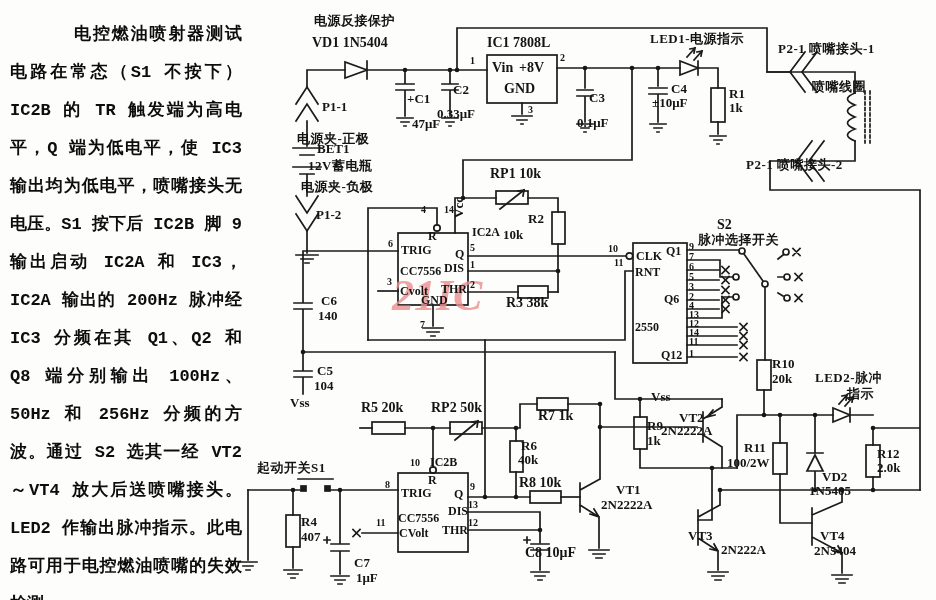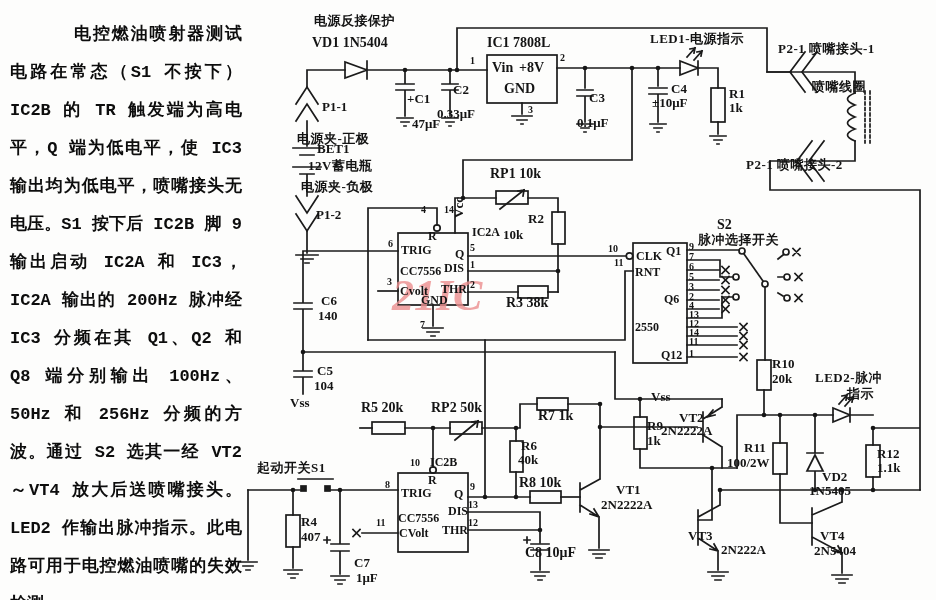--- a/index.html
+++ b/index.html
@@ -318,21 +318,21 @@
 <span class="lb" style="left:651px;top:390px;position:absolute">Vss</span>
 <span class="lb" style="left:647px;top:419px;position:absolute">R9</span>
 <span class="lb" style="left:647px;top:434px;position:absolute">1k</span>
 <span class="lb" style="left:679px;top:411px;position:absolute">VT2</span>
 <span class="lb" style="left:661px;top:424px;position:absolute">2N2222A</span>
 <span class="lb" style="left:744px;top:441px;position:absolute">R11</span>
 <span class="lb" style="left:727px;top:456px;position:absolute">100/2W</span>
 <span class="lb" style="left:822px;top:470px;position:absolute">VD2</span>
 <span class="lb" style="left:809px;top:484px;position:absolute">1N5405</span>
 <span class="lb" style="left:877px;top:447px;position:absolute">R12</span>
-<span class="lb" style="left:877px;top:461px;position:absolute">1.1k</span>
+<span class="lb" style="left:877px;top:461px;position:absolute">2.0k</span>
 <span class="lb" style="left:688px;top:529px;position:absolute">VT3</span>
 <span class="lb" style="left:721px;top:543px;position:absolute">2N222A</span>
 <span class="lb" style="left:820px;top:529px;position:absolute">VT4</span>
 <span class="lb" style="left:814px;top:544px;position:absolute">2N5404</span>
 <span class="lb cn" style="left:257px;top:461px;position:absolute">起动开关S1</span>
 <span class="lb" style="left:301px;top:515px;position:absolute">R4</span>
 <span class="lb" style="left:301px;top:530px;position:absolute">407</span>
 <span class="lb" style="left:354px;top:556px;position:absolute">C7</span>
 <span class="lb" style="left:356px;top:571px;position:absolute">1μF</span>
 <span class="lb ic" style="left:430px;top:456px;position:absolute">IC2B</span>

